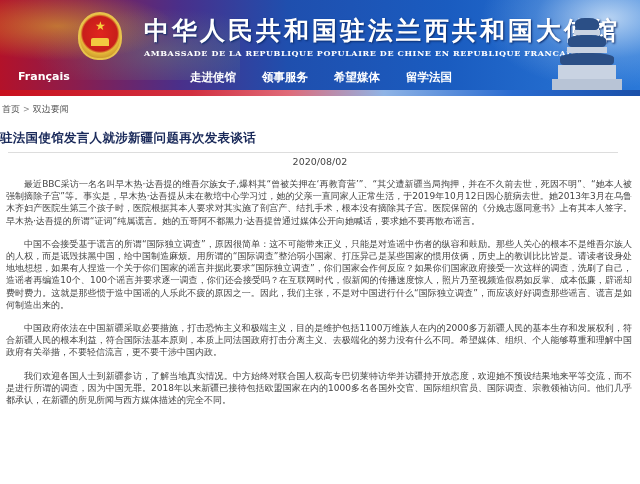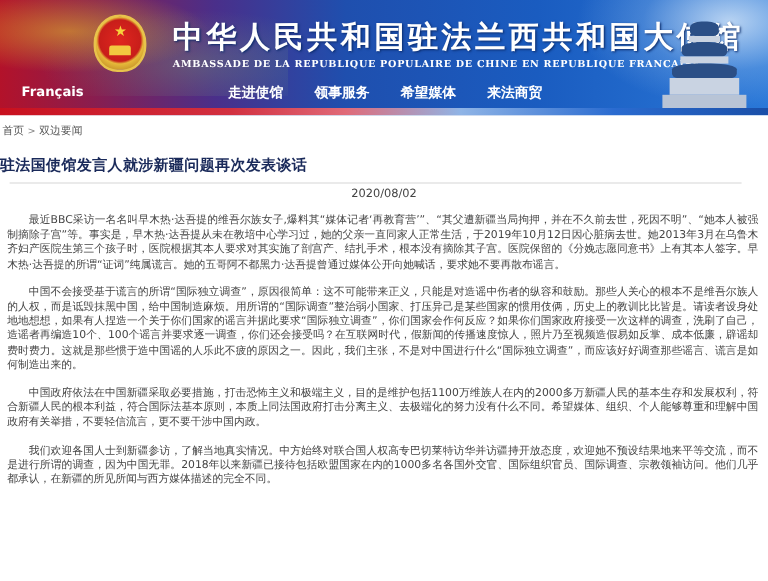--- a/index.html
+++ b/index.html
@@ -113,32 +113,32 @@
     <div class="tier" style="top:45px;width:54px;height:12px;"></div>
     <div class="band" style="top:57px;width:58px;height:14px;"></div>
     <div class="band" style="top:71px;width:70px;height:15px;background:#b8c4d6;"></div>
   </div>
 
   <div class="nav">
     <a class="lang">Français</a>
     <a class="item" style="left:190px;">走进使馆</a>
     <a class="item" style="left:262px;">领事服务</a>
     <a class="item" style="left:334px;">希望媒体</a>
-    <a class="item" style="left:406px;">来法商贸</a>
+    <a class="item" style="left:406px;">留学法国</a>
   </div>
 
   <div class="redline"></div>
 </div>
 
 <div class="breadcrumb">
   <a>首页</a><span class="sep">&gt;</span><a>双边要闻</a>
 </div>
 
 <h1 class="article-title">驻法国使馆发言人就涉新疆问题再次发表谈话</h1>
 <div class="divider"></div>
 <div class="date">2020/08/02</div>
 
 <div class="content">
-  <p>最近BBC采访一名名叫早木热·达吾提的维吾尔族女子,爆料其“媒体记者‘再教育营’”、“其父遭新疆当局拘押，并在不久前去世，死因不明”、“她本人被强制摘除子宫”等。事实是，早木热·达吾提从未在教培中心学习过，她的父亲一直同家人正常生活，于2019年10月12日因心脏病去世。她2013年3月在乌鲁木齐妇产医院生第三个孩子时，医院根据其本人要求对其实施了剖宫产、结扎手术，根本没有摘除其子宫。医院保留的《分娩志愿同意书》上有其本人签字。早木热·达吾提的所谓“证词”纯属谎言。她的五哥阿不都黑力·达吾提曾通过媒体公开向她喊话，要求她不要再散布谣言。</p>
+  <p>最近BBC采访一名名叫早木热·达吾提的维吾尔族女子,爆料其“曾被关押在‘再教育营’”、“其父遭新疆当局拘押，并在不久前去世，死因不明”、“她本人被强制摘除子宫”等。事实是，早木热·达吾提从未在教培中心学习过，她的父亲一直同家人正常生活，于2019年10月12日因心脏病去世。她2013年3月在乌鲁木齐妇产医院生第三个孩子时，医院根据其本人要求对其实施了剖宫产、结扎手术，根本没有摘除其子宫。医院保留的《分娩志愿同意书》上有其本人签字。早木热·达吾提的所谓“证词”纯属谎言。她的五哥阿不都黑力·达吾提曾通过媒体公开向她喊话，要求她不要再散布谣言。</p>
   <p>中国不会接受基于谎言的所谓“国际独立调查”，原因很简单：这不可能带来正义，只能是对造谣中伤者的纵容和鼓励。那些人关心的根本不是维吾尔族人的人权，而是诋毁抹黑中国，给中国制造麻烦。用所谓的“国际调查”整治弱小国家、打压异己是某些国家的惯用伎俩，历史上的教训比比皆是。请读者设身处地地想想，如果有人捏造一个关于你们国家的谣言并据此要求“国际独立调查”，你们国家会作何反应？如果你们国家政府接受一次这样的调查，洗刷了自己，造谣者再编造10个、100个谣言并要求逐一调查，你们还会接受吗？在互联网时代，假新闻的传播速度惊人，照片乃至视频造假易如反掌、成本低廉，辟谣却费时费力。这就是那些惯于造中国谣的人乐此不疲的原因之一。因此，我们主张，不是对中国进行什么“国际独立调查”，而应该好好调查那些谣言、谎言是如何制造出来的。</p>
   <p>中国政府依法在中国新疆采取必要措施，打击恐怖主义和极端主义，目的是维护包括1100万维族人在内的2000多万新疆人民的基本生存和发展权利，符合新疆人民的根本利益，符合国际法基本原则，本质上同法国政府打击分离主义、去极端化的努力没有什么不同。希望媒体、组织、个人能够尊重和理解中国政府有关举措，不要轻信流言，更不要干涉中国内政。</p>
   <p>我们欢迎各国人士到新疆参访，了解当地真实情况。中方始终对联合国人权高专巴切莱特访华并访疆持开放态度，欢迎她不预设结果地来平等交流，而不是进行所谓的调查，因为中国无罪。2018年以来新疆已接待包括欧盟国家在内的1000多名各国外交官、国际组织官员、国际调查、宗教领袖访问。他们几乎都承认，在新疆的所见所闻与西方媒体描述的完全不同。</p>
 </div>
 
 </body></html>

